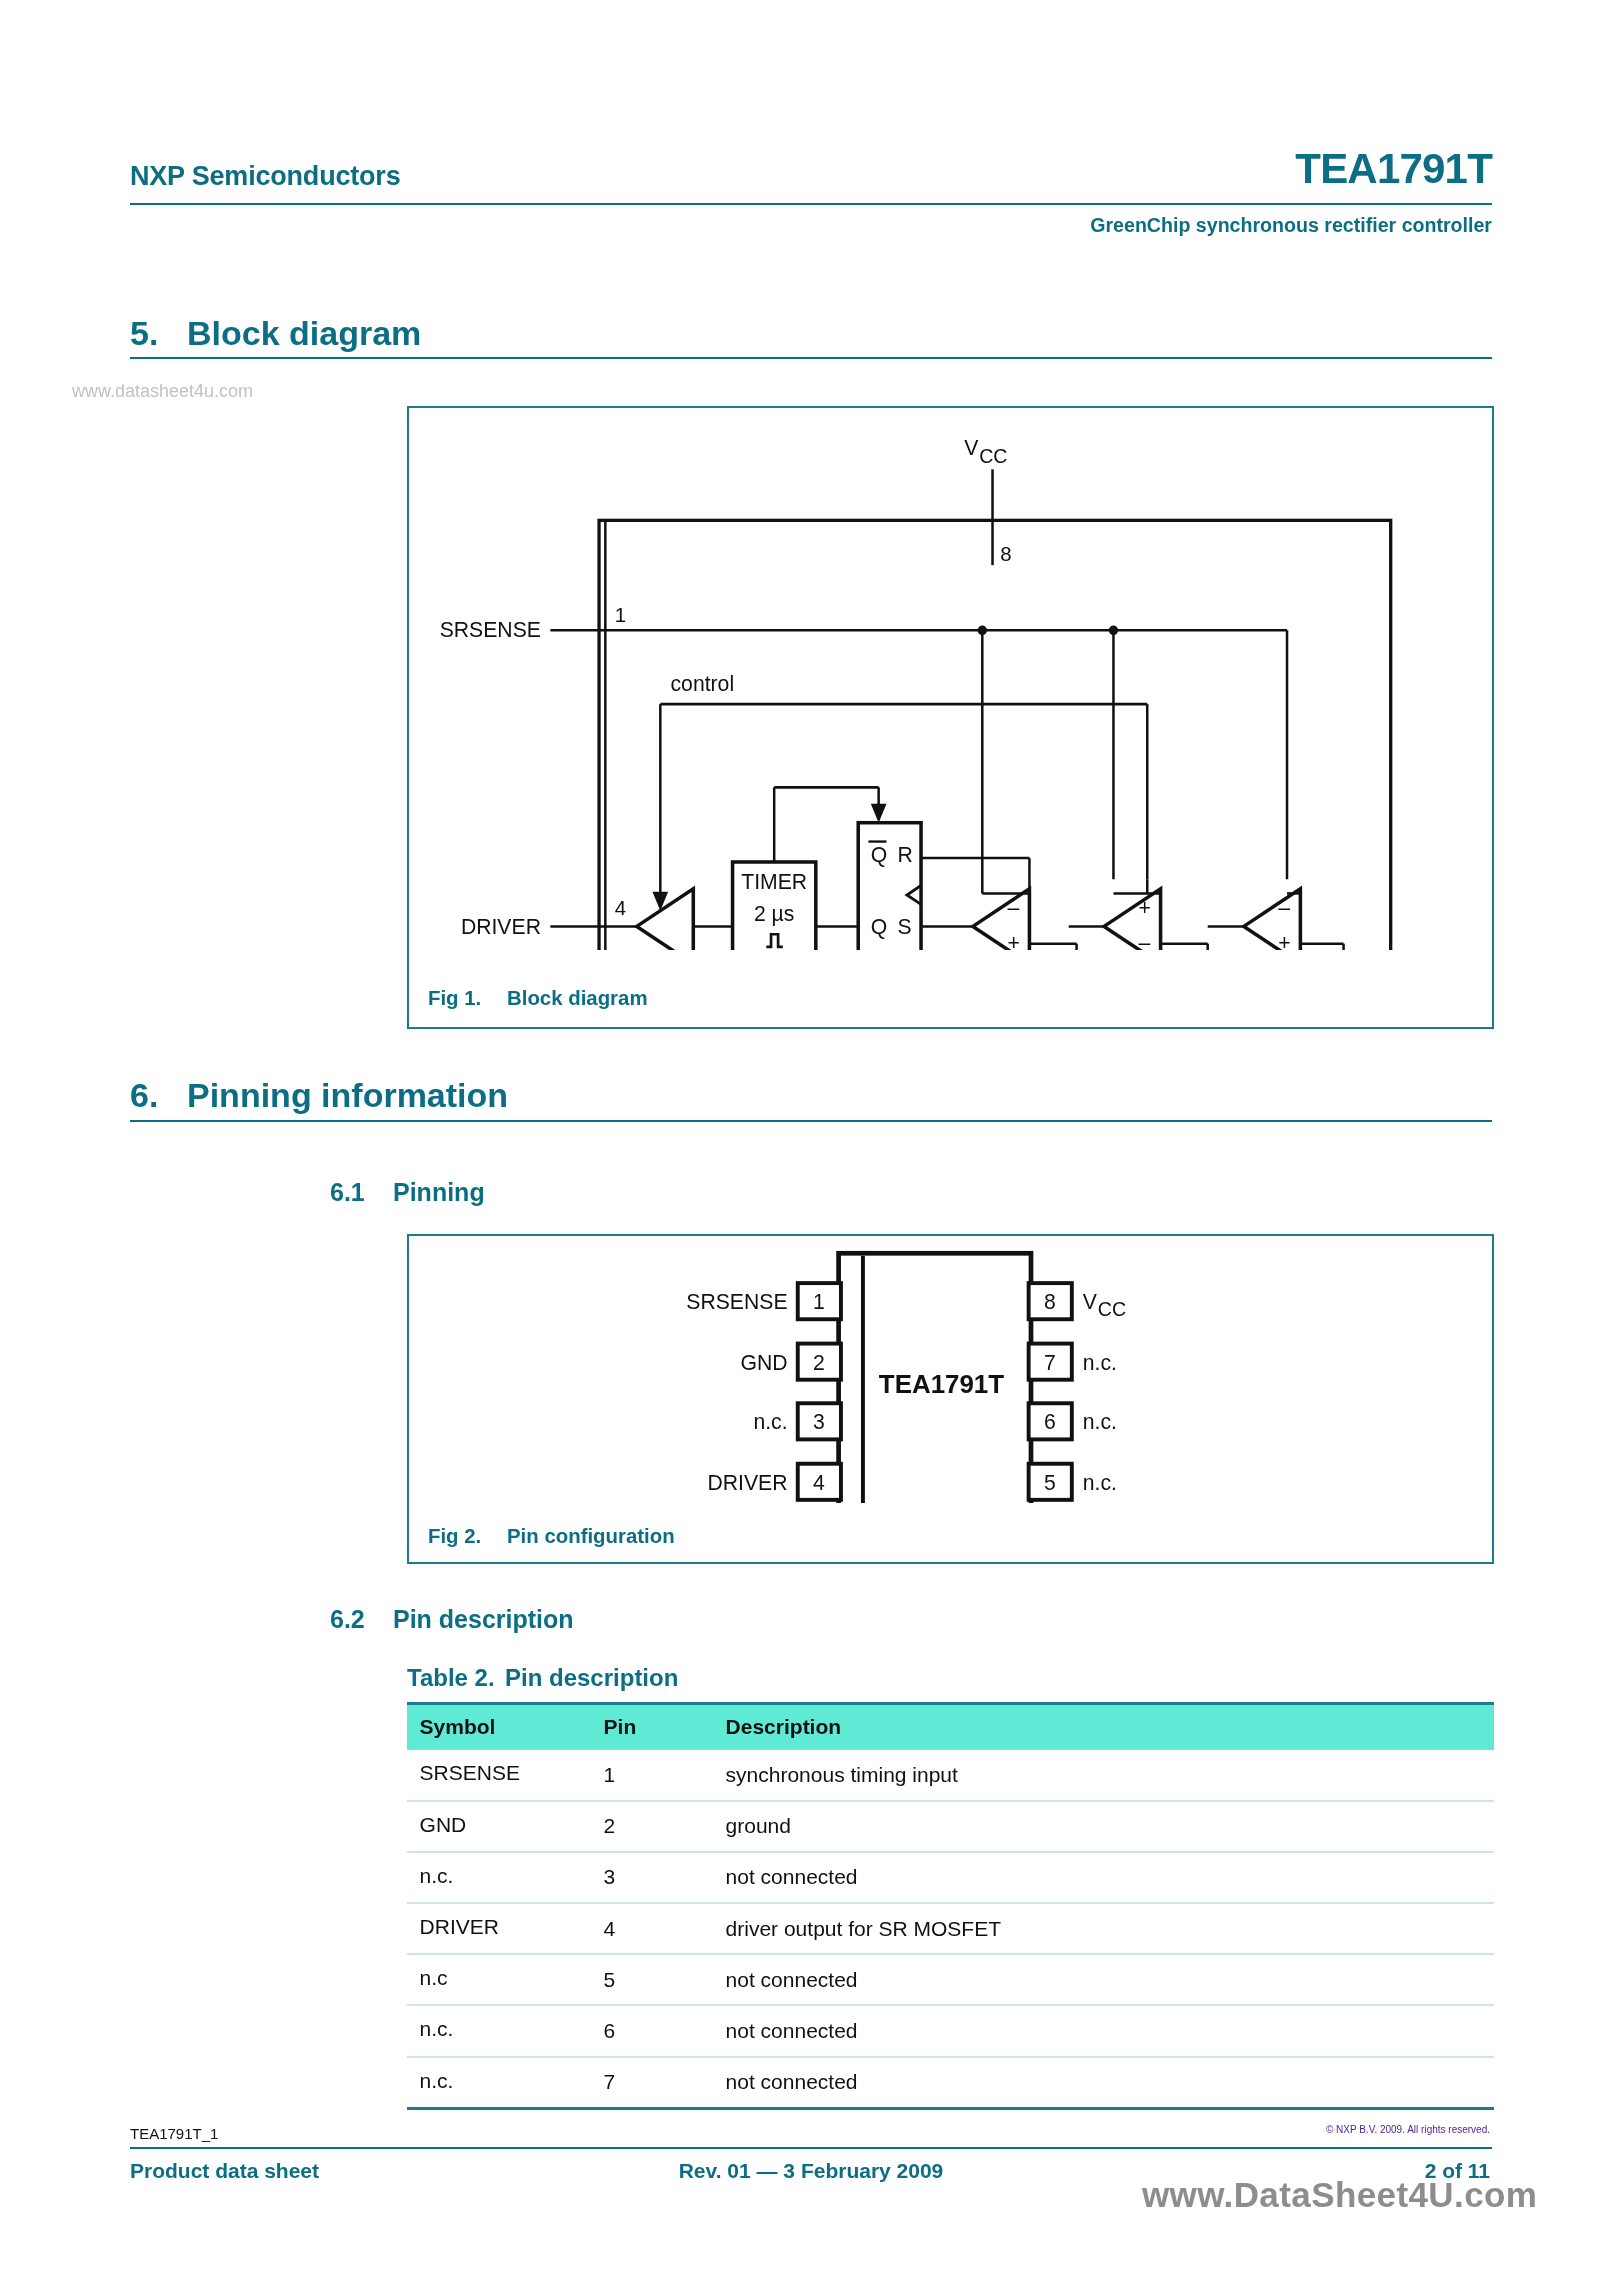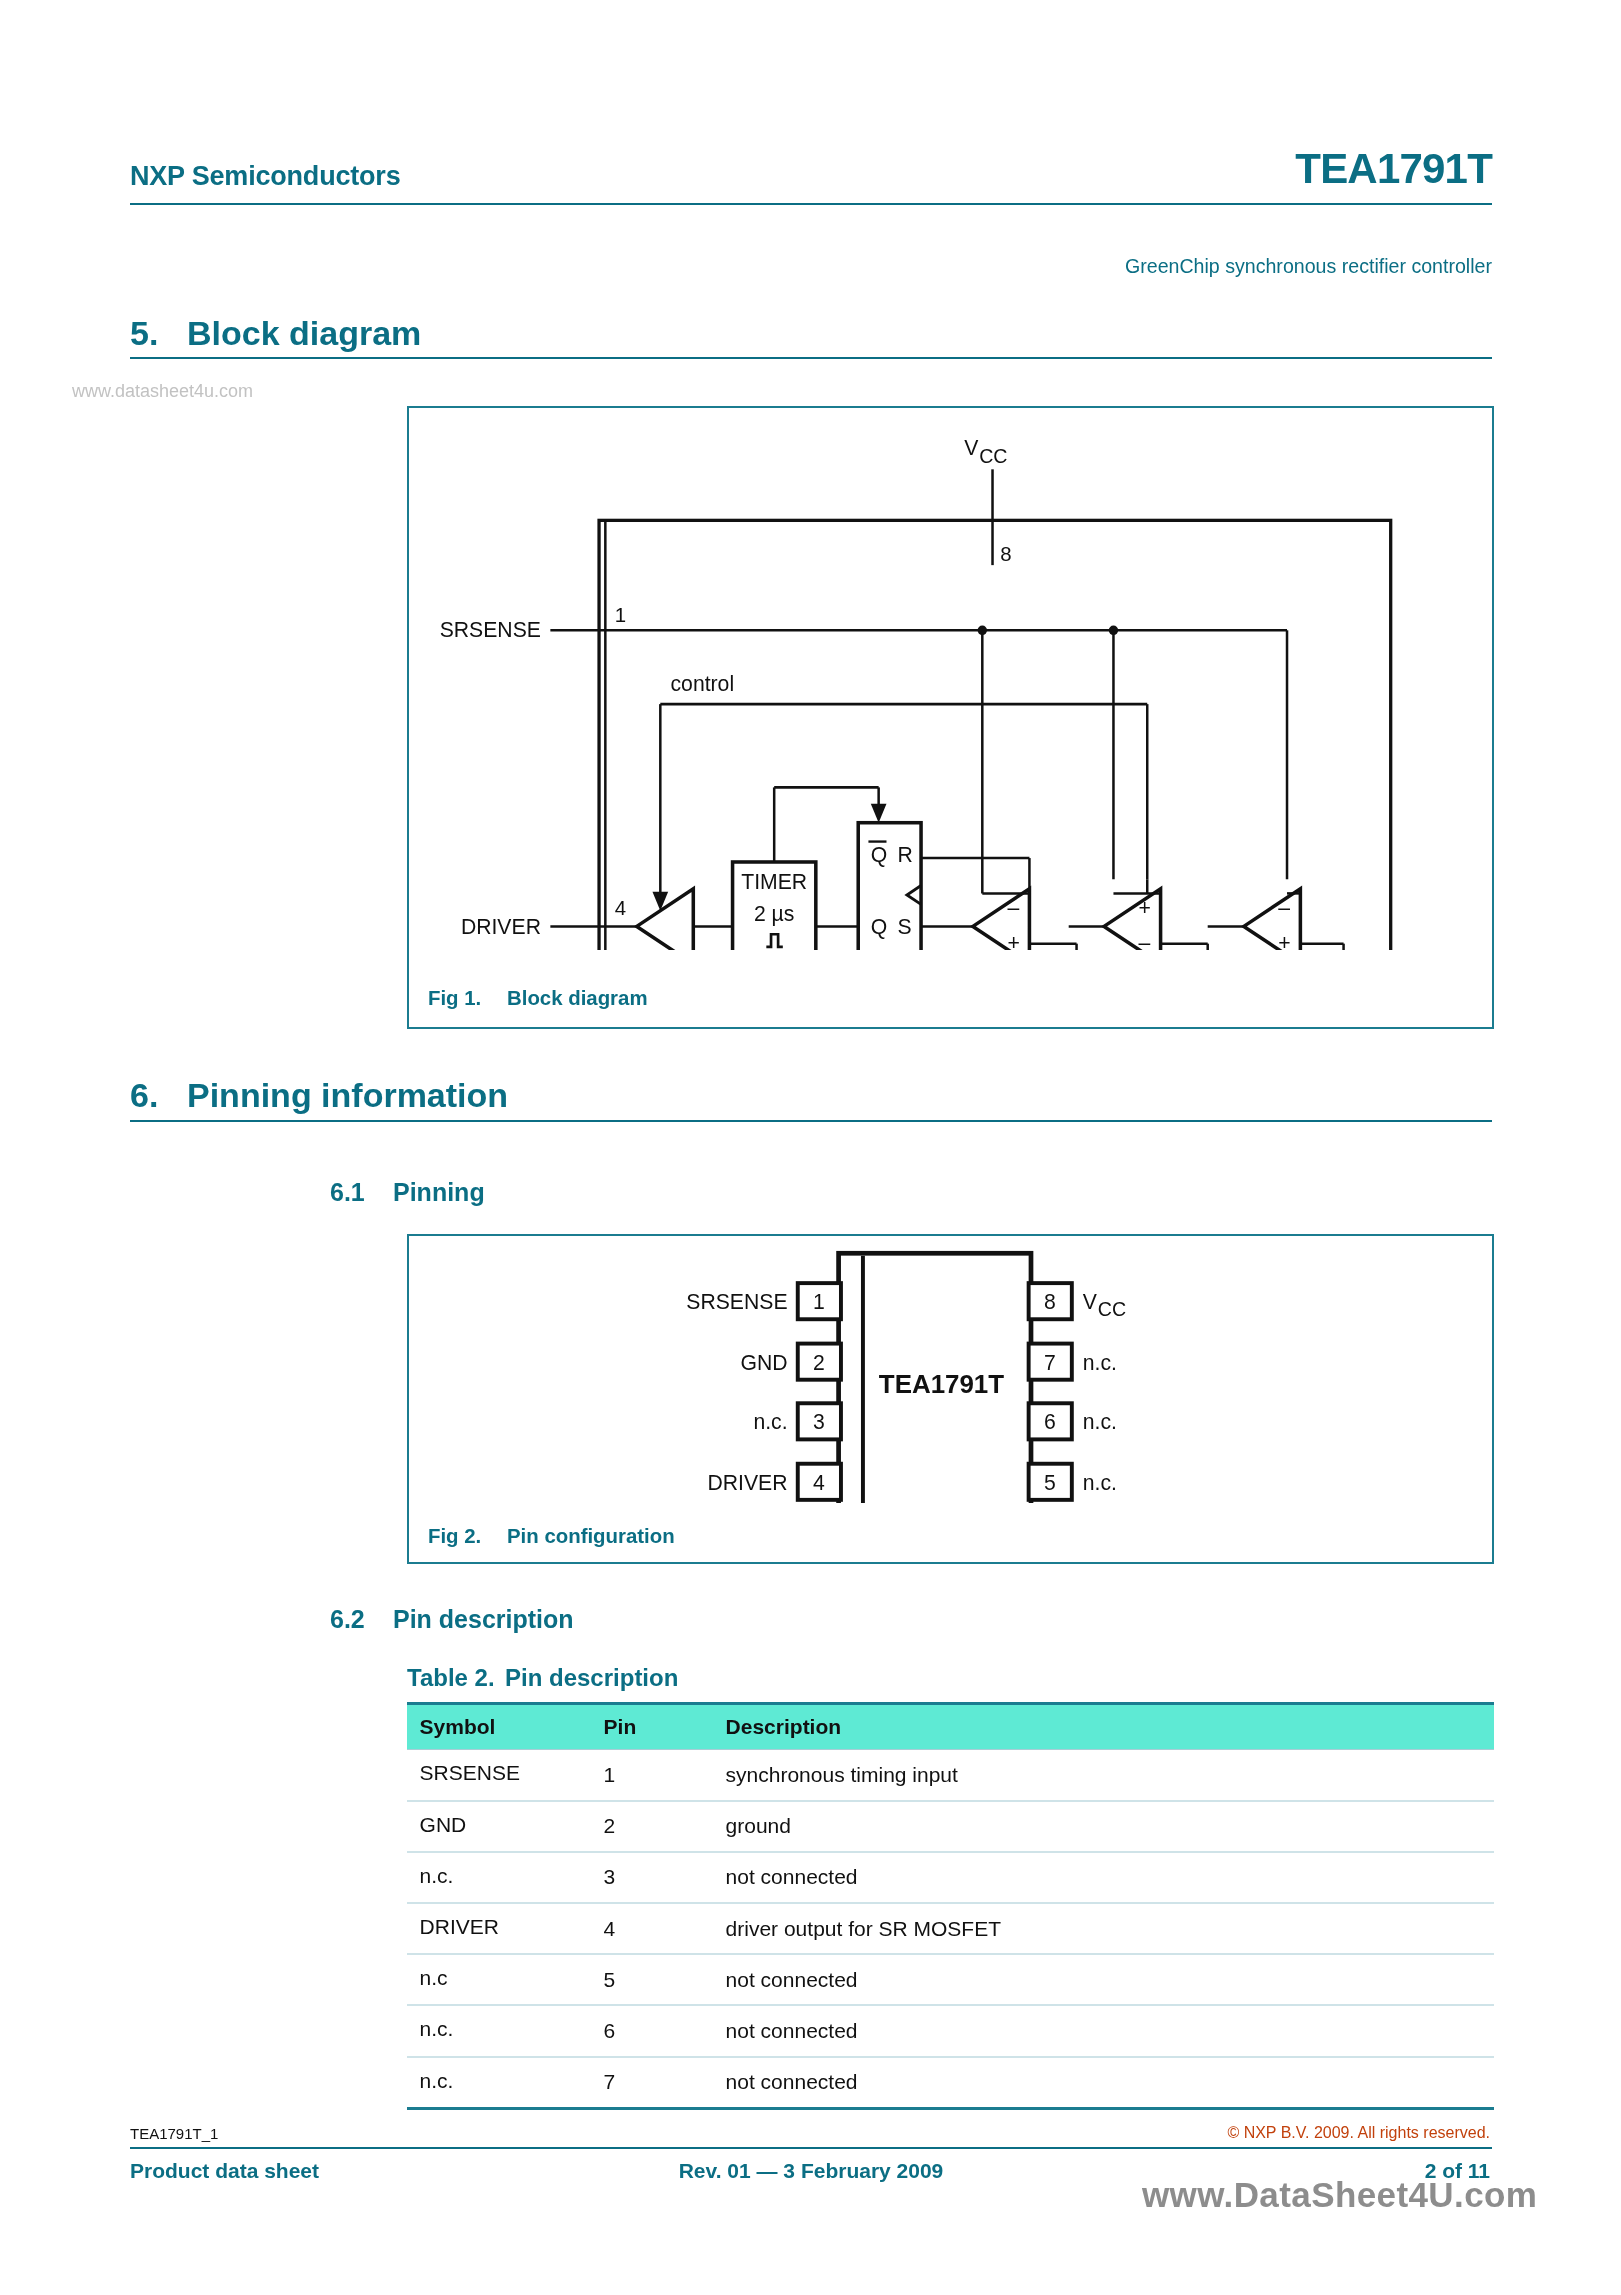--- a/index.html
+++ b/index.html
@@ -24,21 +24,21 @@
     position: absolute; right: 130px; top: 145px;
     font-size: 42px; font-weight: bold; color: #0b6e84;
     letter-spacing: -0.8px;
   }
   .hdr-rule {
     position: absolute; left: 130px; right: 130px; top: 203px;
     height: 2.4px; background: #0b6e84;
   }
   .hdr-sub {
     position: absolute; right: 130px; top: 214px;
-    font-size: 19.6px; font-weight: normal; color: #0b6e84; margin-top: 41px;
+    font-size: 19.6px; font-weight: bold; color: #0b6e84;
   }
 
   
   .sec-h {
     position: absolute;
     font-size: 34px; font-weight: bold; color: #0b6e84;
   }
   .sec-num { display: inline-block; width: 57px; }
   .sec-rule {
     position: absolute; left: 130px; right: 130px;
@@ -109,21 +109,21 @@
   .col-desc { width: auto; }
   sub { font-size: 0.68em; }
 
   
   .ft-id {
     position: absolute; left: 130px; top: 2125px;
     font-size: 15px; color: #111;
   }
   .ft-copy {
     position: absolute; right: 132px; top: 2124px;
-    font-size: 16px; color: #c2410c;
+    font-size: 10px; color: #4c1d95;
   }
   .ft-rule {
     position: absolute; left: 130px; right: 130px; top: 2147px;
     height: 2.4px; background: #0b6e84;
   }
   .ft-left {
     position: absolute; left: 130px; top: 2159px;
     font-size: 21px; font-weight: bold; color: #0b6e84;
   }
   .ft-mid {

